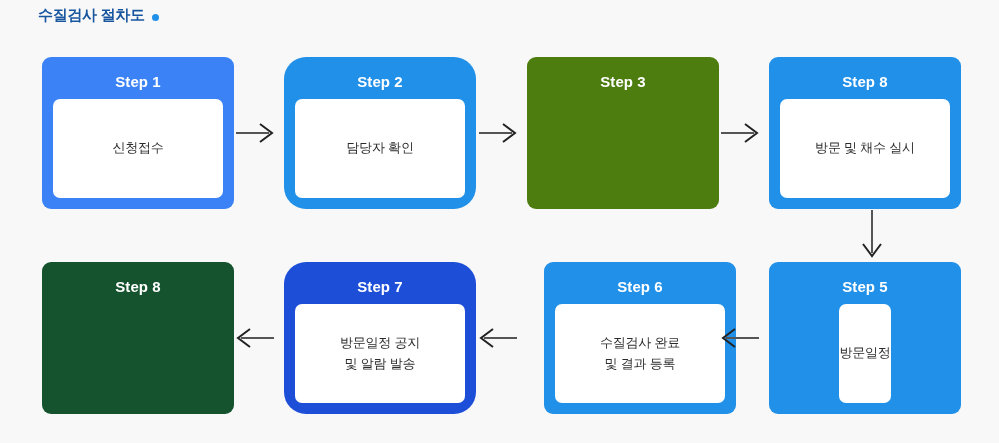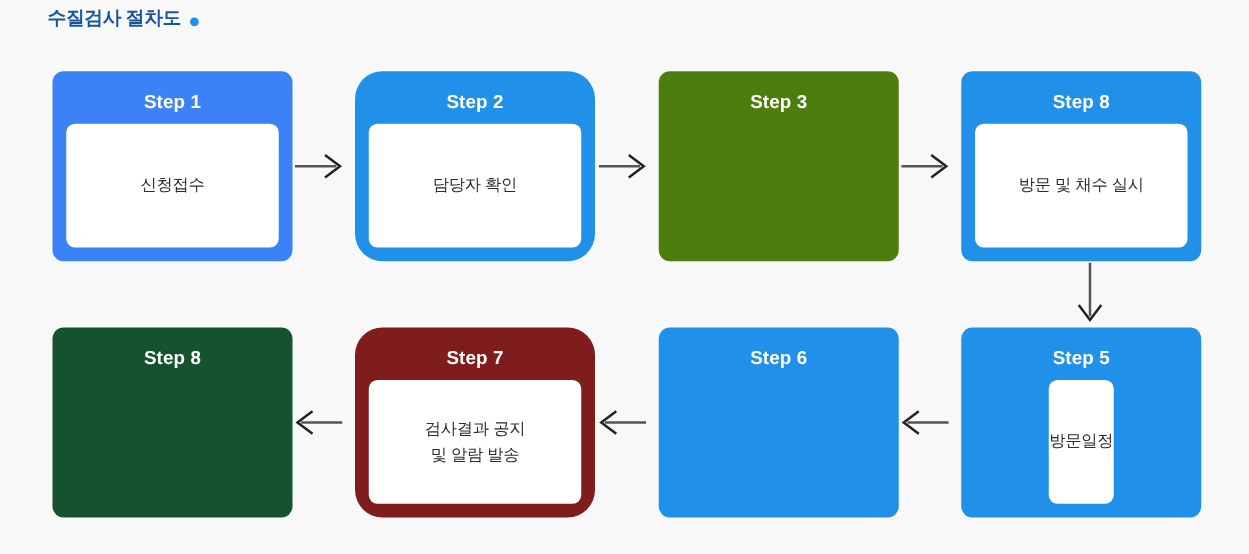--- a/index.html
+++ b/index.html
@@ -185,37 +185,41 @@
     <div class="step-label">Step 8</div>
   </div>
 
   <div class="arrow arrow-h bottom arrow-gap-1">
     <svg width="38" height="24" viewBox="0 0 38 24">
       <line x1="5" y1="12" x2="38" y2="12" stroke="#555555" stroke-width="2"></line>
       <polyline points="14,3 2,12 14,21" fill="none" stroke="#222222" stroke-width="2"></polyline>
     </svg>
   </div>
 
-  <div class="step-box col-2 row-bottom" style="background: #7f1d1d;">
+  <div class="step-box col-2 row-bottom" style="background: #1d4ed8;">
     <div class="step-label">Step 7</div>
     <div class="step-card">
-      <div class="step-text">검사결과 공지
+      <div class="step-text">방문일정 공지
 및 알람 발송</div>
     </div>
   </div>
 
   <div class="arrow arrow-h bottom arrow-gap-2">
     <svg width="38" height="24" viewBox="0 0 38 24">
       <line x1="5" y1="12" x2="38" y2="12" stroke="#555555" stroke-width="2"></line>
       <polyline points="14,3 2,12 14,21" fill="none" stroke="#222222" stroke-width="2"></polyline>
     </svg>
   </div>
 
-  <div class="step-box col-3 row-bottom" style="background: rgb(33, 144, 232);">
+  <div class="step-box col-3 row-bottom" style="background: rgb(33, 144, 232); margin-left: 17px;">
     <div class="step-label">Step 6</div>
+    <div class="step-card">
+      <div class="step-text">수질검사 완료
+및 결과 등록</div>
+    </div>
   </div>
 
   <div class="arrow arrow-h bottom arrow-gap-3">
     <svg width="38" height="24" viewBox="0 0 38 24">
       <line x1="5" y1="12" x2="38" y2="12" stroke="#555555" stroke-width="2"></line>
       <polyline points="14,3 2,12 14,21" fill="none" stroke="#222222" stroke-width="2"></polyline>
     </svg>
   </div>
 
   <div class="step-box col-4 row-bottom" style="background: rgb(33, 144, 232); align-items: center;">

